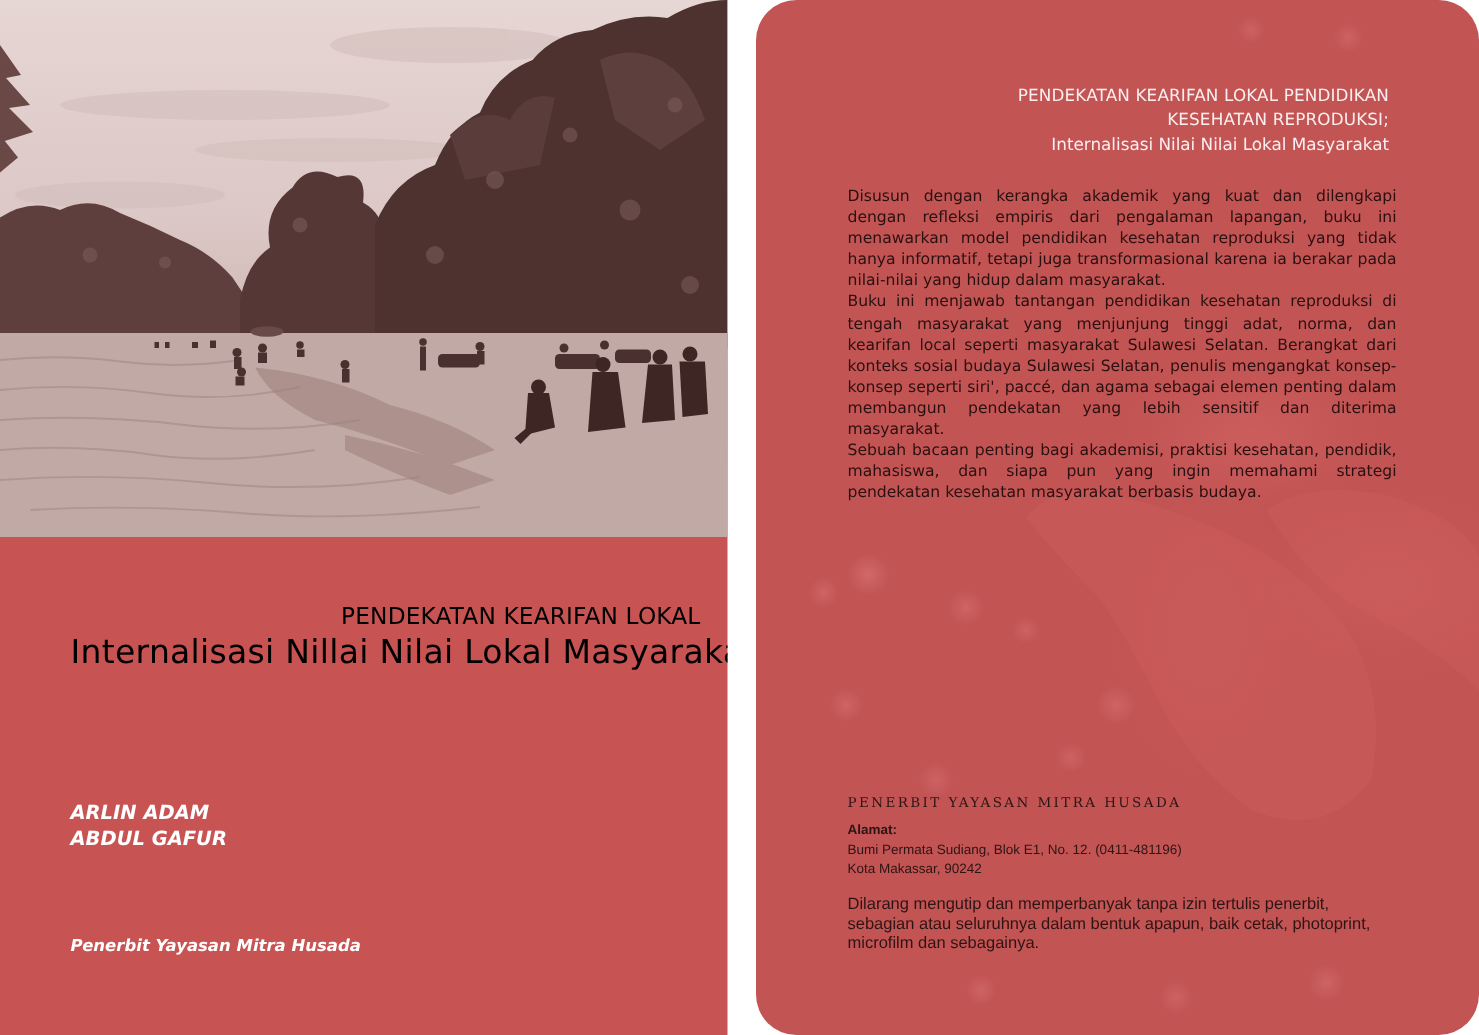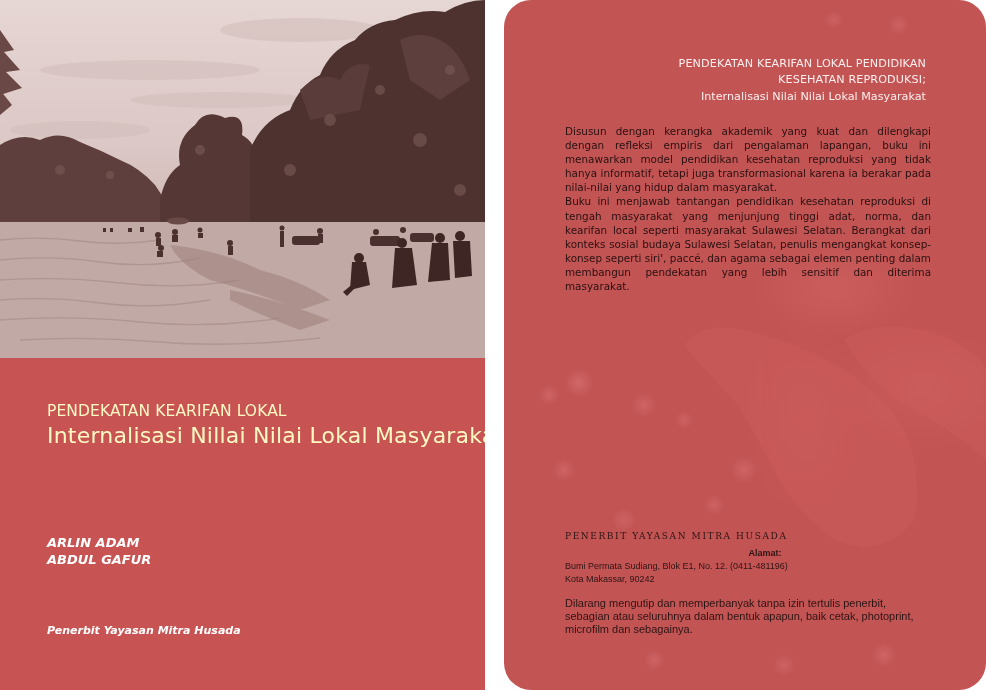--- a/index.html
+++ b/index.html
@@ -15,21 +15,22 @@
     overflow: hidden;
   }
   .photo {
     position: absolute; left: 0; top: 0; width: 485px; height: 358px;
     overflow: hidden;
     background: linear-gradient(180deg, #e6d6d4 0%, #dcc8c6 40%, #cfb9b6 62%, #bfa6a2 64%, #b89c98 75%, #c7b0ac 100%);
   }
   .photo svg { position: absolute; left: 0; top: 0; }
   .front-title {
     position: absolute; left: 47px; top: 400px; width: 420px;
-    color: #fef9c3;
+    color: #000000;
+    text-align: right;
   }
   .front-title .t1, .front-title .t2 {
     font-family: "DejaVu Sans", sans-serif;
     font-size: 15.5px; letter-spacing: 0.1px; line-height: 22px;
     white-space: nowrap;
   }
   .front-title .t3 {
     font-family: "DejaVu Sans", sans-serif;
     font-size: 22px; line-height: 26px; margin-top: 1px;
     white-space: nowrap; letter-spacing: 0.2px;
@@ -94,21 +95,21 @@
     color: #2e1414;
   }
   .pub-name {
     font-family: "DejaVu Serif", serif;
     font-size: 9px; letter-spacing: 1.6px; line-height: 13px;
     text-transform: uppercase; white-space: nowrap;
   }
   .addr-label {
     margin-top: 4px;
     font-family: "Liberation Sans", sans-serif;
-    font-weight: bold; font-size: 9px; line-height: 13px; text-align: center;
+    font-weight: bold; font-size: 9px; line-height: 13px;
   }
   .addr-line {
     font-family: "Liberation Sans", sans-serif;
     font-size: 9px; line-height: 13px; white-space: nowrap;
   }
   .disclaimer {
     margin-top: 11px;
     font-family: "Liberation Sans", sans-serif;
     font-size: 11px; line-height: 13px; width: 350px;
   }
@@ -233,20 +234,21 @@
 
   <div class="back-header">
     <div class="h1">PENDEKATAN KEARIFAN LOKAL PENDIDIKAN</div>
     <div class="h2">KESEHATAN REPRODUKSI;</div>
     <div class="h3">Internalisasi Nilai Nilai Lokal Masyarakat</div>
   </div>
 
   <div class="blurb">
     <p>Disusun dengan kerangka akademik yang kuat dan dilengkapi dengan refleksi empiris dari pengalaman lapangan, buku ini menawarkan model pendidikan kesehatan reproduksi yang tidak hanya informatif, tetapi juga transformasional karena ia berakar pada nilai-nilai yang hidup dalam masyarakat.</p>
     <p>Buku ini menjawab tantangan pendidikan kesehatan reproduksi di tengah masyarakat yang menjunjung tinggi adat, norma, dan kearifan local seperti masyarakat Sulawesi Selatan. Berangkat dari konteks sosial budaya Sulawesi Selatan, penulis mengangkat konsep-konsep seperti siri', paccé, dan agama sebagai elemen penting dalam membangun pendekatan yang lebih sensitif dan diterima masyarakat.</p>
+    <p>Sebuah bacaan penting bagi akademisi, praktisi kesehatan, pendidik, mahasiswa, dan siapa pun yang ingin memahami strategi pendekatan kesehatan masyarakat berbasis budaya.</p>
   </div>
 
   <div class="pub-block">
     <div class="pub-name">PENERBIT YAYASAN MITRA HUSADA</div>
     <div class="addr-label">Alamat:</div>
     <div class="addr-line">Bumi Permata Sudiang, Blok E1, No. 12. (0411-481196)</div>
     <div class="addr-line">Kota Makassar, 90242</div>
     <div class="disclaimer">Dilarang mengutip dan memperbanyak tanpa izin tertulis penerbit, sebagian atau seluruhnya dalam bentuk apapun, baik cetak, photoprint, microfilm dan sebagainya.</div>
   </div>
 </div>

